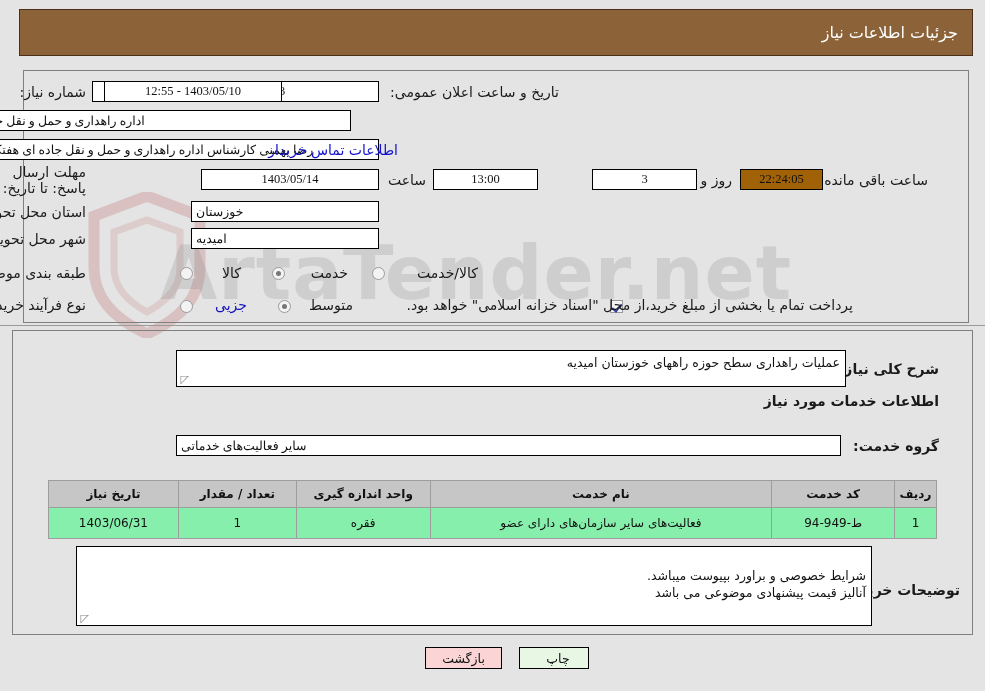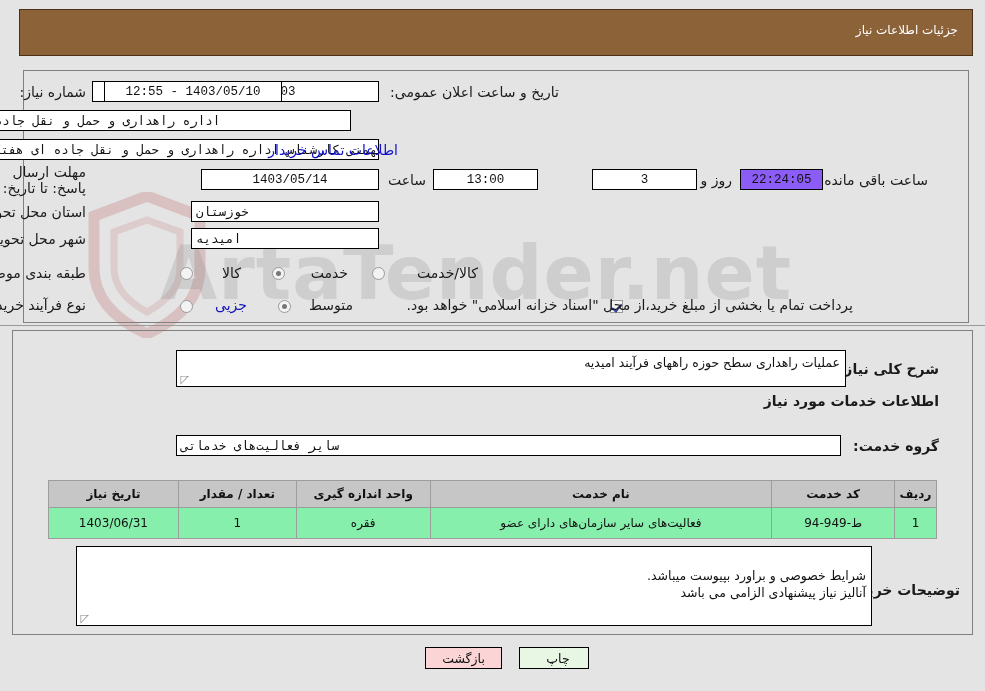--- a/index.html
+++ b/index.html
@@ -51,21 +51,21 @@
     left: 19px; top: 9px;
     width: 954px; height: 47px;
     background: #8c6239;
     border: 1px solid #4a3018;
     z-index: 3;
   }
   #header .title {
     position: absolute;
     right: 14px; top: 13px;
     color: #ffffff;
-    font-size: 12px;
+    font-size: 16px;
   }
 
   
   .panel {
     position: absolute;
     border: 1px solid #808080;
     background: transparent;
     z-index: 2;
   }
   #panel-top   { left: 23px; top: 70px;  width: 946px; height: 253px; }
@@ -81,34 +81,34 @@
   }
   .lbl.bold { font-weight: bold; }
   .lbl.blue { color: #1111bb; }
   .lbl.link { color: #1111cc; }
 
   
   .fld {
     position: absolute;
     border: 1px solid #000000;
     background: #ffffff;
-    font-family: Liberation Mono, monospace;
+    font-family: Liberation Serif, serif;
     font-size: 12.5px;
     color: #111111;
     padding: 0 4px;
     z-index: 4;
     display: flex;
     align-items: center;
     overflow: hidden;
     white-space: nowrap;
     height: 21px;
   }
   .fld.center  { justify-content: center; }
   .fld.right   { justify-content: flex-end; }
-  .fld.cream   { background: #8b5cf6; }
+  .fld.cream   { background: #a16207; }
 
   
   .ta {
     position: absolute;
     border: 1px solid #000000;
     background: #ffffff;
     font-size: 12.5px;
     color: #111111;
     padding: 3px 5px;
     z-index: 4;
@@ -275,21 +275,21 @@
   <div class="lbl" style="right:632px; top:297px;">متوسط</div>
   <div class="cbx checked" style="right:362px; top:300px;"></div>
   <div class="lbl" style="right:132px; top:297px;margin-left:36px;">پرداخت تمام یا بخشی از مبلغ خرید،از محل "اسناد خزانه اسلامی" خواهد بود.</div>
 
   <div class="hrule" style="top:325px;"></div>
 
   <div class="panel" id="panel-body"></div>
 
   <div class="lbl bold" style="right:46px; top:361px;">شرح کلی نیاز:</div>
   <div class="ta" style="right:139px; top:350px; width:670px; height:37px; text-align:right;">
-    <span>عملیات راهداری سطح حوزه راههای فرآیند امیدیه</span>
+    <span>عملیات راهداری سطح حوزه راههای خوزستان امیدیه</span>
     <span class="grip">◸</span>
   </div>
 
   <div class="lbl bold" style="right:46px; top:393px;">اطلاعات خدمات مورد نیاز</div>
 
   <div class="lbl bold" style="right:46px; top:438px;">گروه خدمت:</div>
   <div class="fld right" style="right:144px; top:435px; width:665px;">سایر فعالیت‌های خدماتی</div>
 
   <table id="tbl">
     <thead>
@@ -310,20 +310,20 @@
         <td>فقره</td>
         <td>1</td>
         <td>1403/06/31</td>
       </tr>
     </tbody>
   </table>
 
   <div class="lbl bold" style="right:25px; top:582px;">توضیحات خریدار:</div>
   <div class="ta" style="right:113px; top:546px; width:796px; height:80px; text-align:right; white-space:pre-line;">
     <span>شرایط خصوصی و براورد بپیوست میباشد.
-آنالیز نیاز پیشنهادی الزامی می باشد</span>
+آنالیز قیمت پیشنهادی موضوعی می باشد</span>
     <span class="grip">◸</span>
   </div>
 
   <div class="btn print">چاپ</div>
   <div class="btn back">بازگشت</div>
 
 </div>
 
 </body></html>

